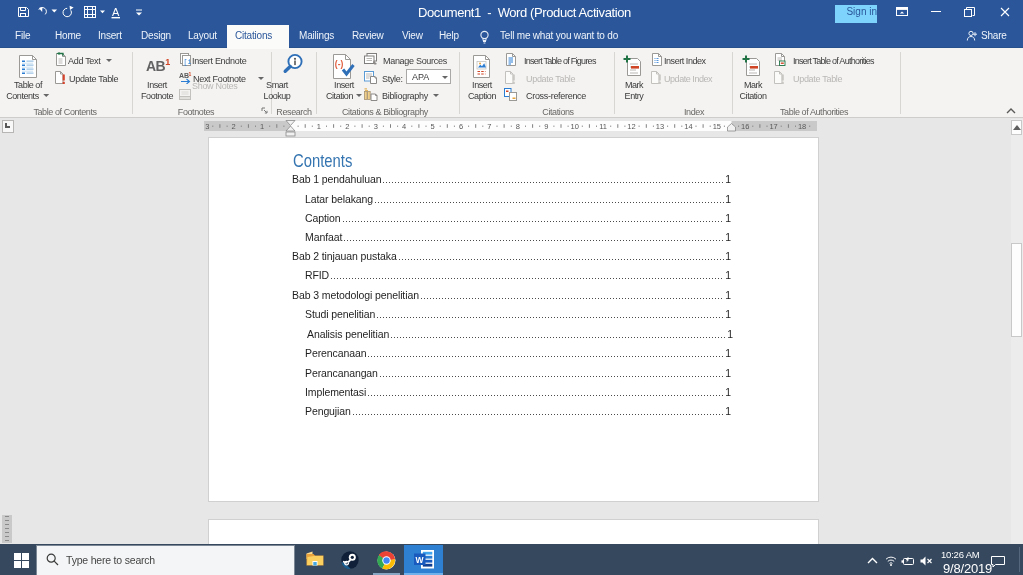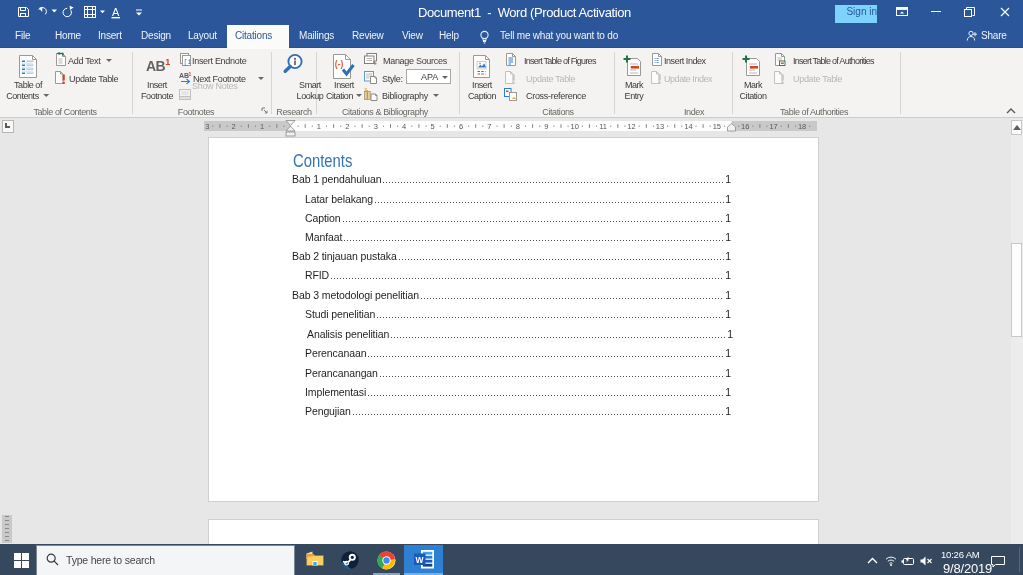--- a/index.html
+++ b/index.html
@@ -122,21 +122,21 @@
 </svg>
 <div class="biglbl" style="left:28px;top:80px">Table of<br>Contents <span class="arr"></span></div>
 <div class="a" style="left:146px;top:57px;width:40px;font-size:14px;font-weight:bold;color:#636363;letter-spacing:-0.5px">AB<span style="color:#d04526;font-size:9px;vertical-align:super;font-weight:bold">1</span></div>
 <div class="biglbl" style="left:157px;top:80px">Insert<br>Footnote</div>
 <svg class="a" style="left:281px;top:53px" width="24" height="24" viewBox="0 0 24 24">
 <circle cx="14" cy="8.5" r="6.6" fill="#fff" stroke="#2e6fb7" stroke-width="1.9"></circle>
 <path d="M9.2 13.5 L4.2 18.3" stroke="#2e6fb7" stroke-width="3.4" stroke-linecap="round"></path>
 <circle cx="14" cy="5.8" r="1.1" fill="#595959"></circle>
     <rect x="13.2" y="7.5" width="1.6" height="4.6" fill="#595959"></rect>
 </svg>
-<div class="biglbl" style="left:310px;top:80px">Smart<br>Lookup</div>
+<div class="biglbl" style="left:277px;top:80px">Smart<br>Lookup</div>
 <svg class="a" style="left:332px;top:54px" width="24" height="26" viewBox="0 0 24 26">
 <path d="M1.5 0.5 h12 l5 5 v19 h-17 z" fill="#fff" stroke="#9b9996"></path>
 <path d="M13.5 0.5 v5 h5" fill="none" stroke="#9b9996"></path>
 <text x="2.8" y="12.5" font-size="8.5" font-weight="bold" fill="#e05a3a" font-family="Liberation Sans">(-)</text>
 <path d="M11 15.5 l3.5 4.5 7-9" fill="none" stroke="#2e6fb7" stroke-width="3"></path>
 </svg>
 <div class="biglbl" style="left:344px;top:80px">Insert<br>Citation <span class="arr" style="margin-left:1px"></span></div>
 <svg class="a" style="left:471px;top:55px" width="22" height="24" viewBox="0 0 22 24">
 <path d="M2.5 0.5 h12 l4 4 v18 h-16 z" fill="#fff" stroke="#9b9996"></path>
 <path d="M14.5 0.5 v4 h4" fill="none" stroke="#9b9996"></path>
@@ -202,21 +202,21 @@
     <path d="M9.5 7.5 l3.5 3.5 -2.2 0.8 -1.8-1.8 z" fill="#8c8a88"></path>
   </svg>
 <div class="sm" style="left:383px;top:55.5px">Manage Sources</div>
 <svg class="a" style="left:364px;top:71px" width="14" height="13" viewBox="0 0 14 13">
     <rect x="0.5" y="0.5" width="9" height="9.5" fill="#fff" stroke="#5b9bd5"></rect>
     <path d="M2 3 h6 M2 5 h6 M2 7 h3.5" stroke="#b3b1ae" stroke-width="0.9"></path>
     <path d="M6.5 5.5 h4.5 l1.5 1.5 v5.5 h-6 z" fill="#fff" stroke="#8c8a88"></path>
     <path d="M11 5.5 v1.5 h1.5" fill="none" stroke="#8c8a88"></path>
   </svg>
 <div class="sm" style="left:382px;top:73.5px">Style:</div>
-<div class="a" style="left:406px;top:68.5px;width:45px;height:15px;background:#fff;border:1px solid #aaa8a6;font-size:9px;color:#3b3b3b;line-height:14px;padding-left:14px">APA</div>
+<div class="a" style="left:406px;top:68.5px;width:45px;height:15px;background:#fff;border:1px solid #aaa8a6;font-size:9px;color:#3b3b3b;line-height:14px;padding-left:5px">APA</div>
 <span class="arr" style="position:absolute;left:442px;top:76px;margin:0"></span>
 <svg class="a" style="left:364px;top:88px" width="14" height="13" viewBox="0 0 14 13">
     <path d="M1 2.5 h3 M0.5 0.8 h2.5" stroke="#e3b55f" stroke-width="1.2"></path>
     <rect x="0.5" y="3.5" width="2.6" height="8" fill="#f0cf8a" stroke="#a39274" stroke-width="0.8"></rect>
     <rect x="3.6" y="3.5" width="2.6" height="8" fill="#f0cf8a" stroke="#a39274" stroke-width="0.8"></rect>
     <path d="M7 6 h4.5 l1.5 1.5 v5 h-6 z" fill="#fff" stroke="#8c8a88"></path>
     <path d="M11.5 6 v1.5 h1.5" fill="none" stroke="#8c8a88"></path>
   </svg>
 <div class="sm" style="left:382px;top:90.5px">Bibliography <span class="arr"></span></div>
 <svg class="a" style="left:504px;top:53px" width="13" height="13" viewBox="0 0 13 13">

